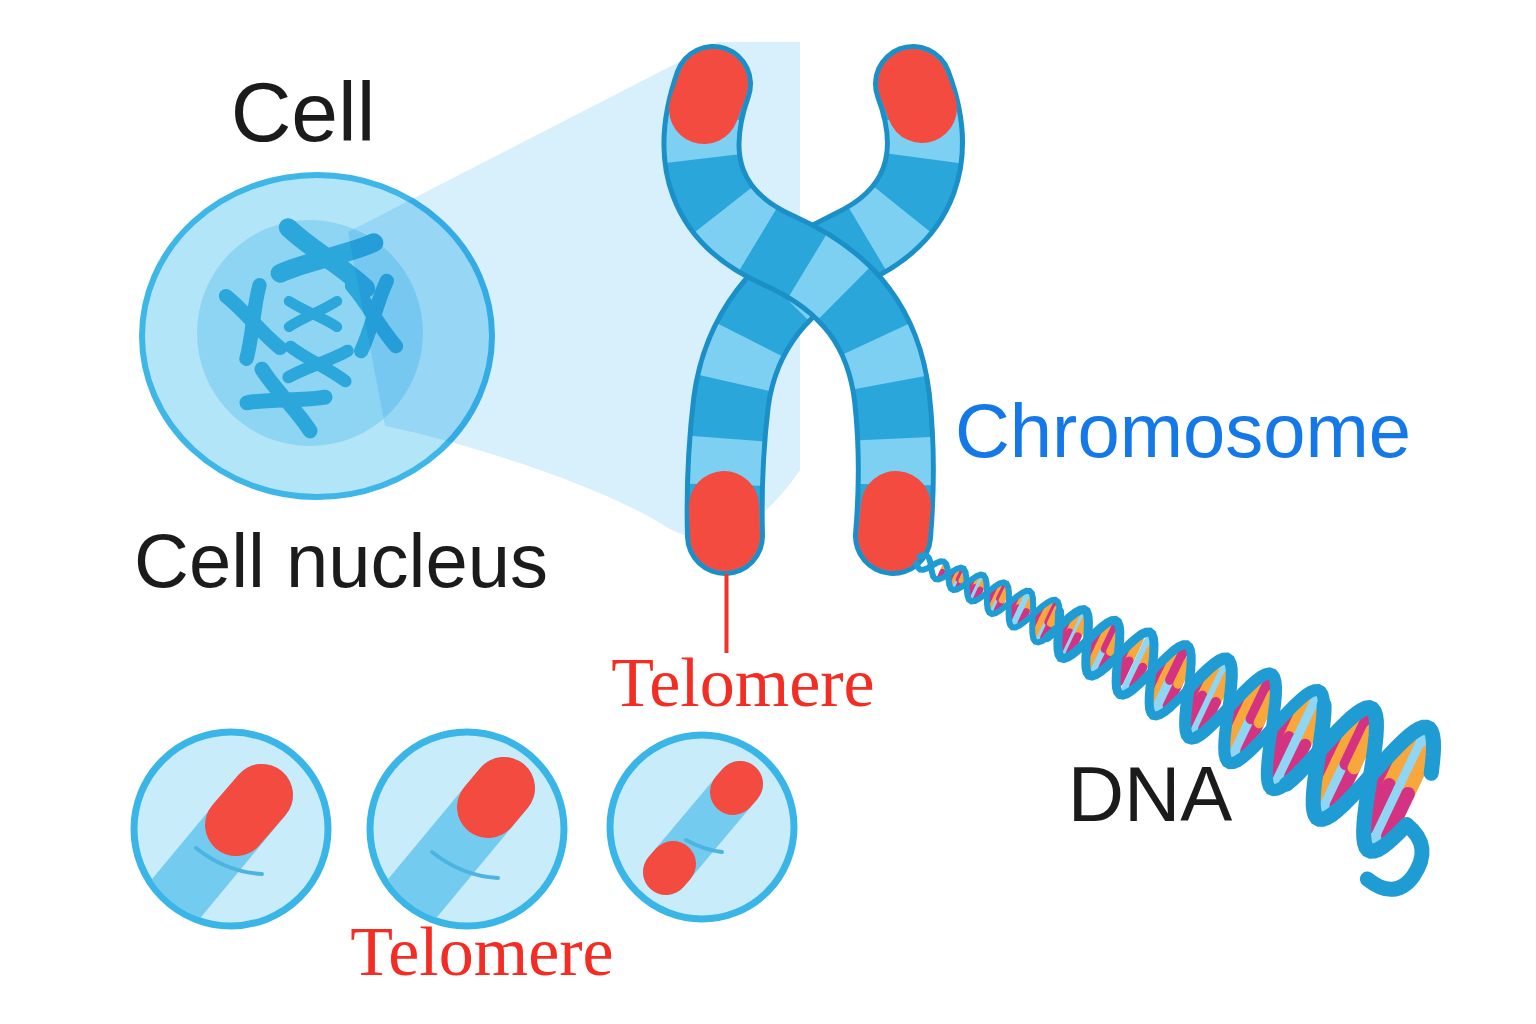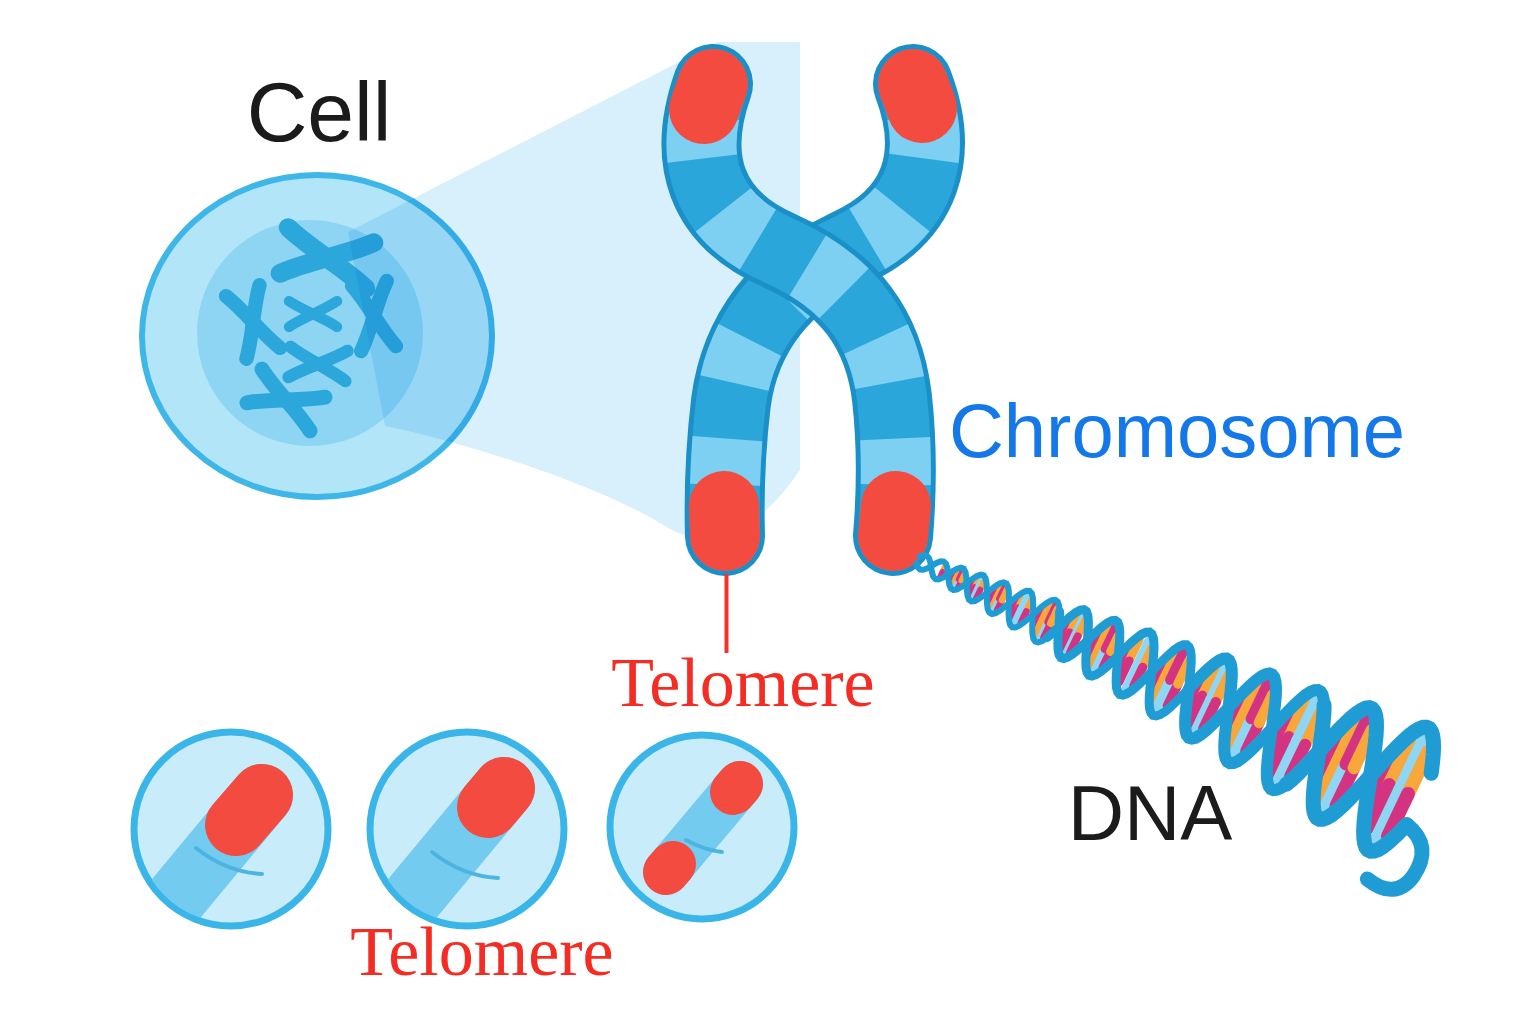--- a/index.html
+++ b/index.html
@@ -1,28 +1,28 @@
 <!DOCTYPE html>
 <html style="--label_black: #1b1b1b; --label_blue: #1578e8; --label_red: #f32d24; --leader_red: #f3322a; --cell_membrane: #3eb6e8; --cell_cytoplasm: #b3e5f8; --nucleus_fill: #8dd5f3; --mini_chromosome: #2ca7db; --beam: #d7f0fc; --chromosome_outline: #1b90c8; --chromosome_dark: #2aa6db; --chromosome_light: #7dd0f2; --telomere_cap: #f44b40; --circle_fill: #c9ecfa; --circle_border: #3ab5e8; --arm_fill: #74cbf0; --arm_divider: #4db4e2; --dna_strand: #1f9cd4; --dna_rung_orange: #f8a73c; --dna_rung_magenta: #d43382; --dna_rung_lightblue: #8fd6f5;"><head>
 <meta charset="utf-8">
 <style>
   html,body{margin:0;padding:0;background:#fff;}
   .stage{position:relative;width:1536px;height:1024px;background:#fff;overflow:hidden;
          font-family:"Liberation Sans", sans-serif;}
   .stage svg.art{position:absolute;left:0;top:0;}
   .label{position:absolute;transform:translateX(-50%);white-space:nowrap;line-height:1;}
   .lbl-black{color:var(--label_black);}
-  .lbl-blue{color:var(--label_blue);}
+  .lbl-blue{color:var(--label_blue);margin-left:6px;}
   .lbl-red{color:var(--label_red);font-family:Liberation Serif, serif;}
-  .cell-label{left:319px;top:70px;font-size:84px;}
+  .cell-label{left:303px;top:70px;font-size:84px;}
   .nucleus-label{left:341px;top:523px;font-size:76px;}
   .chromosome-label{left:1177px;top:393px;font-size:76px;}
   .telomere-callout-label{left:743px;top:648px;font-size:70px;}
   .telomere-stages-label{left:482px;top:917px;font-size:70px;}
-  .dna-label{left:1150px;top:755px;font-size:78px;margin-top:19px;}
+  .dna-label{left:1150px;top:755px;font-size:78px;}
 
   
   .cell-body{fill:var(--cell_cytoplasm);stroke:var(--cell_membrane);stroke-width:6;}
   .nucleus{fill:var(--nucleus_fill);}
   .beam{fill:var(--beam);mix-blend-mode:multiply;}
   .chrom-outline{fill:none;stroke:var(--chromosome_outline);stroke-width:80;stroke-linecap:round;}
   .chrom-base{fill:none;stroke:var(--chromosome_dark);stroke-width:70;stroke-linecap:round;}
   .chrom-bands{fill:none;stroke:var(--chromosome_light);stroke-width:70;
                stroke-dasharray:46 56;stroke-dashoffset:72;}
   .telo-cap{fill:none;stroke:var(--telomere_cap);stroke-width:70;stroke-linecap:round;}
@@ -242,17 +242,18 @@
       <g clip-path="url(#clipC3)">
         <path class="stage-arm-sm" d="M 666 872 L 740 784"></path>
         <path class="stage-divider" d="M 686 840 q 18 10 36 12"></path>
         <path class="stage-cap-sm" d="M 733 792 L 740 784"></path>
         <path class="stage-cap-sm" d="M 673 864 L 666 872"></path>
       </g>
     </g>
   </svg>
 
   <div class="label lbl-black cell-label">Cell</div>
+  <div class="label lbl-black nucleus-label">Cell nucleus</div>
   <div class="label lbl-blue chromosome-label">Chromosome</div>
   <div class="label lbl-red telomere-callout-label">Telomere</div>
   <div class="label lbl-red telomere-stages-label">Telomere</div>
   <div class="label lbl-black dna-label">DNA</div>
 </div>
 
 </body></html>

